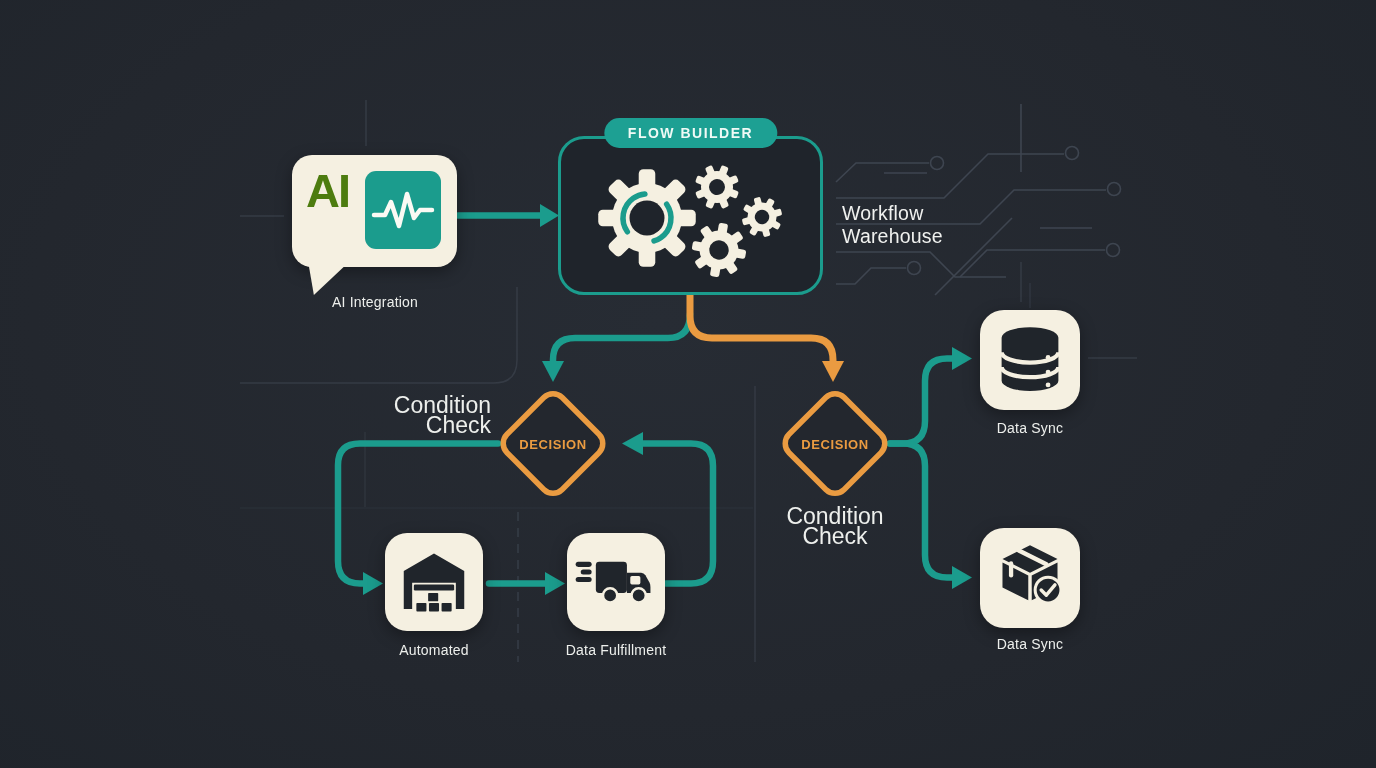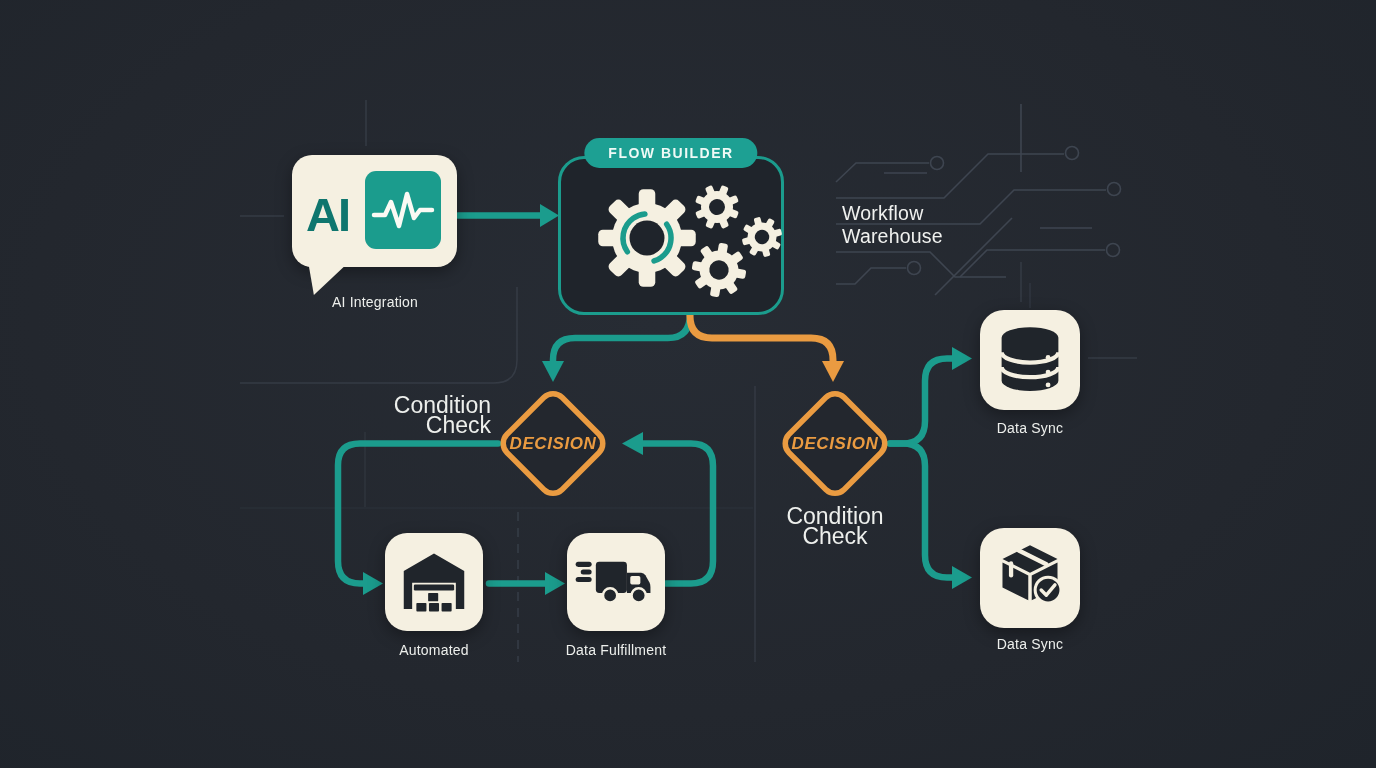--- a/index.html
+++ b/index.html
@@ -13,45 +13,45 @@
     position:absolute;background:#f5f0e1;border-radius:22px;z-index:2;
     display:flex;align-items:center;justify-content:center;
     box-shadow:0 5px 16px rgba(0,0,0,0.35);
   }
   .label{
     position:absolute;z-index:3;color:#edefec;font-size:14px;
     transform:translateX(-50%);text-align:center;white-space:nowrap;letter-spacing:.2px;
   }
   .decision-label{
     position:absolute;z-index:3;transform:translate(-50%,-50%);
-    color:#ea9b41;font-weight:800;font-size:17px;letter-spacing:.6px;font-style:italic;
+    color:#ea9b41;font-weight:800;font-size:13px;letter-spacing:.6px;
   }
   .caption{position:absolute;z-index:3;color:#edefec;font-size:23px;line-height:19.5px;}
   .caption.right-align{text-align:right;}
   .caption.center-align{text-align:center;transform:translateX(-50%);}
   
   #ai-bubble{
     position:absolute;left:292px;top:155px;width:165px;height:112px;z-index:2;
     background:#f5f0e1;border-radius:20px;box-shadow:0 5px 16px rgba(0,0,0,0.35);
   }
   #ai-bubble .tail{
     position:absolute;left:16px;top:106px;width:42px;height:34px;background:#f5f0e1;
     clip-path:polygon(14% 100%, 0 0, 100% 0);
   }
   #ai-bubble .ai-text{
     position:absolute;left:14px;top:8px;font-size:47px;font-weight:800;
-    color:#0f766e;letter-spacing:-2px;margin-top:24px;
+    color:#4d7c0f;letter-spacing:-2px;
   }
   #ai-bubble .pulse-box{
     position:absolute;left:73px;top:16px;width:76px;height:78px;
     background:#1b9c8d;border-radius:11px;
   }
   
   #flow-builder{
-    position:absolute;left:558px;top:156px;width:226px;height:159px;z-index:2;
+    position:absolute;left:558px;top:136px;width:265px;height:159px;z-index:2;
     background:#1f242b;border:3.5px solid #1b9c8d;border-radius:26px;box-sizing:border-box;
   }
   #flow-builder .pill{
     position:absolute;left:50%;top:-21px;transform:translateX(-50%);
     background:#1da093;color:#effaf6;font-size:14px;font-weight:800;letter-spacing:1.5px;
     padding:7px 24px;border-radius:17px;white-space:nowrap;
   }
   #automated-workflow{
     position:absolute;left:842px;top:202px;z-index:3;color:#f0f1ef;
     font-size:19.5px;line-height:23px;letter-spacing:.2px;

